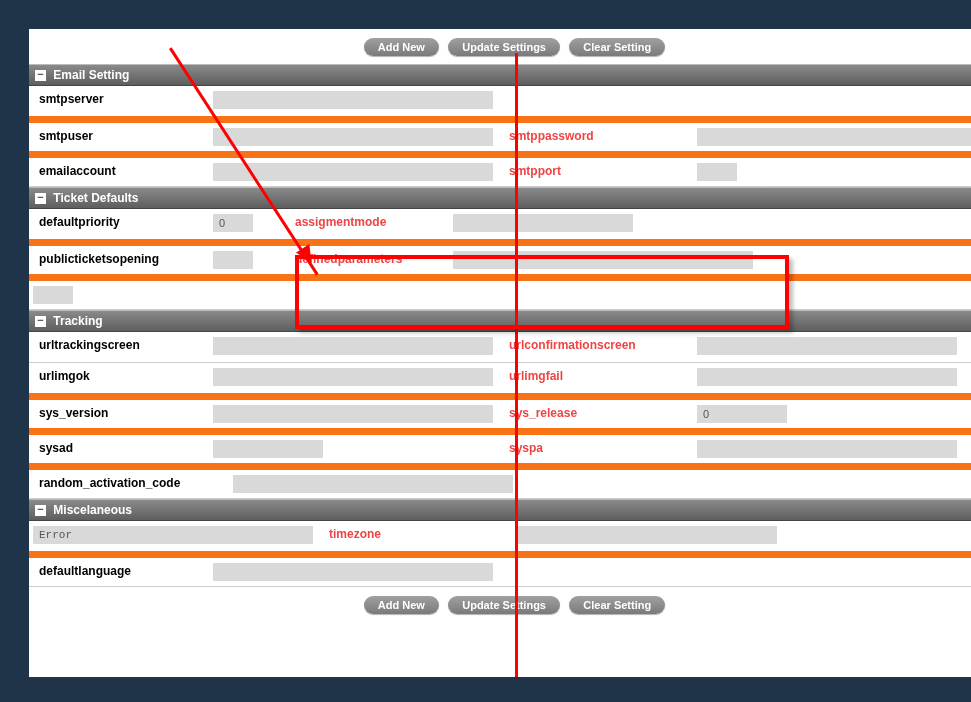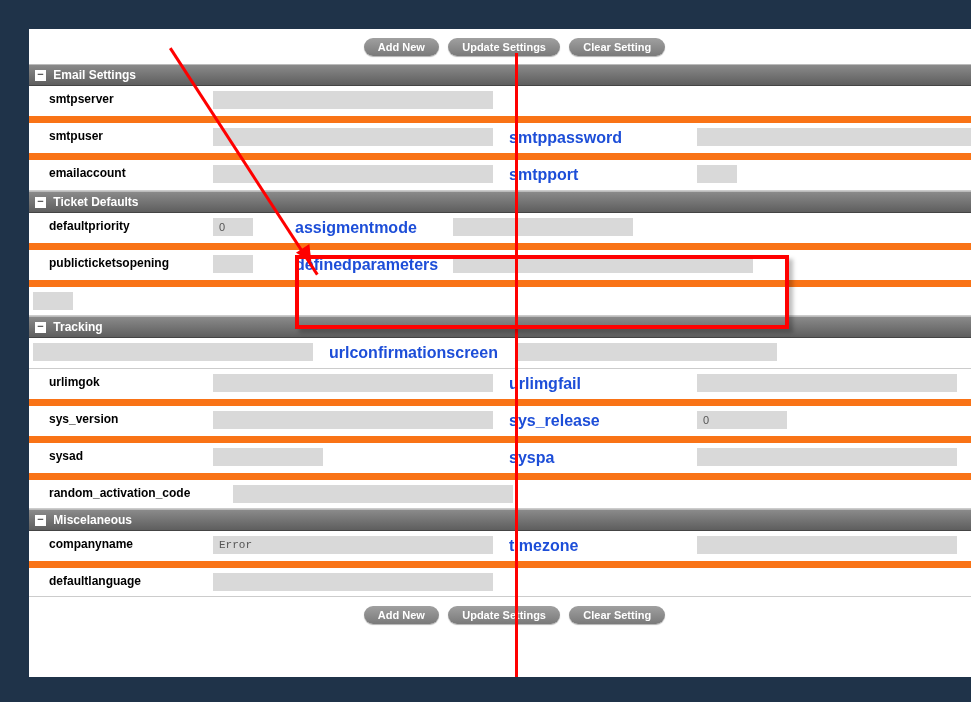--- a/index.html
+++ b/index.html
@@ -66,41 +66,41 @@
   }
   .row {
     display: flex;
     align-items: stretch;
     min-height: 30px;
     border-top: 7px solid #f97316;
   }
   .row:first-child { border-top: none; }
   .cell-label {
     width: 180px;
-    padding: 6px 20px;
+    padding: 6px 10px;
     font-weight: bold;
     font-size: 12px;
     color: #000;
     background: #fff;
     flex-shrink: 0;
   }
   .cell-value {
     padding: 5px 4px;
     background: #fff;
     flex-shrink: 0;
   }
   .cell-value.short { width: 80px; }
   .cell-value.wide  { width: 294px; }
   .cell-value.flex  { flex: 1 1 auto; }
   .cell-label2 {
     width: 190px;
     padding: 6px 6px;
     font-weight: bold;
-    font-size: 16px;
-    color: #1d4ed8;
+    font-size: 12px;
+    color: #ef4444;
     background: #fff;
     flex-shrink: 0;
   }
   .field {
     display: block;
     height: 18px;
     background: #d9d9d9;
     border: none;
     padding: 2px 6px;
     font-size: 11px;
@@ -169,21 +169,21 @@
 <div class="page">
 
   <div class="btnbar">
     <button class="btn">Add New</button>
     <button class="btn">Update Settings</button>
     <button class="btn">Clear Setting</button>
   </div>
 
   <div class="section-header">
     <span class="toggle">−</span>
-    <span>Email Settings</span>
+    <span>Email Setting</span>
   </div>
   <div class="section-body">
     <div class="row">
       <div class="cell-label">smtpserver</div>
       <div class="cell-value wide">
           <input class="field w280" value="" style="">
         </div>
       <div style="flex:1"></div>
     </div>
     <div class="row">
@@ -242,20 +242,21 @@
       <div style="flex:1"></div>
     </div>
   </div>
 
   <div class="section-header">
     <span class="toggle">−</span>
     <span>Tracking</span>
   </div>
   <div class="section-body">
     <div class="row">
+      <div class="cell-label">urltrackingscreen</div>
       <div class="cell-value wide">
           <input class="field w280" value="" style="">
         </div>
       <div class="cell-label2">urlconfirmationscreen</div>
       <div class="cell-value flex">
           <input class="field w100p" style="max-width: 260px;" value="">
         </div>
     </div>
   </div>
 
@@ -298,21 +299,20 @@
       <div style="flex:1"></div>
     </div>
   </div>
 
   <div class="section-header">
     <span class="toggle">−</span>
     <span>Miscelaneous</span>
   </div>
   <div class="section-body">
     <div class="row">
-      <div class="cell-label">companyname</div>
       <div class="cell-value wide">
           <input class="field w280" value="Error" style="">
         </div>
       <div class="cell-label2">timezone</div>
       <div class="cell-value flex">
           <input class="field w100p" style="max-width: 260px;" value="">
         </div>
     </div>
     <div class="row">
       <div class="cell-label">defaultlanguage</div>

